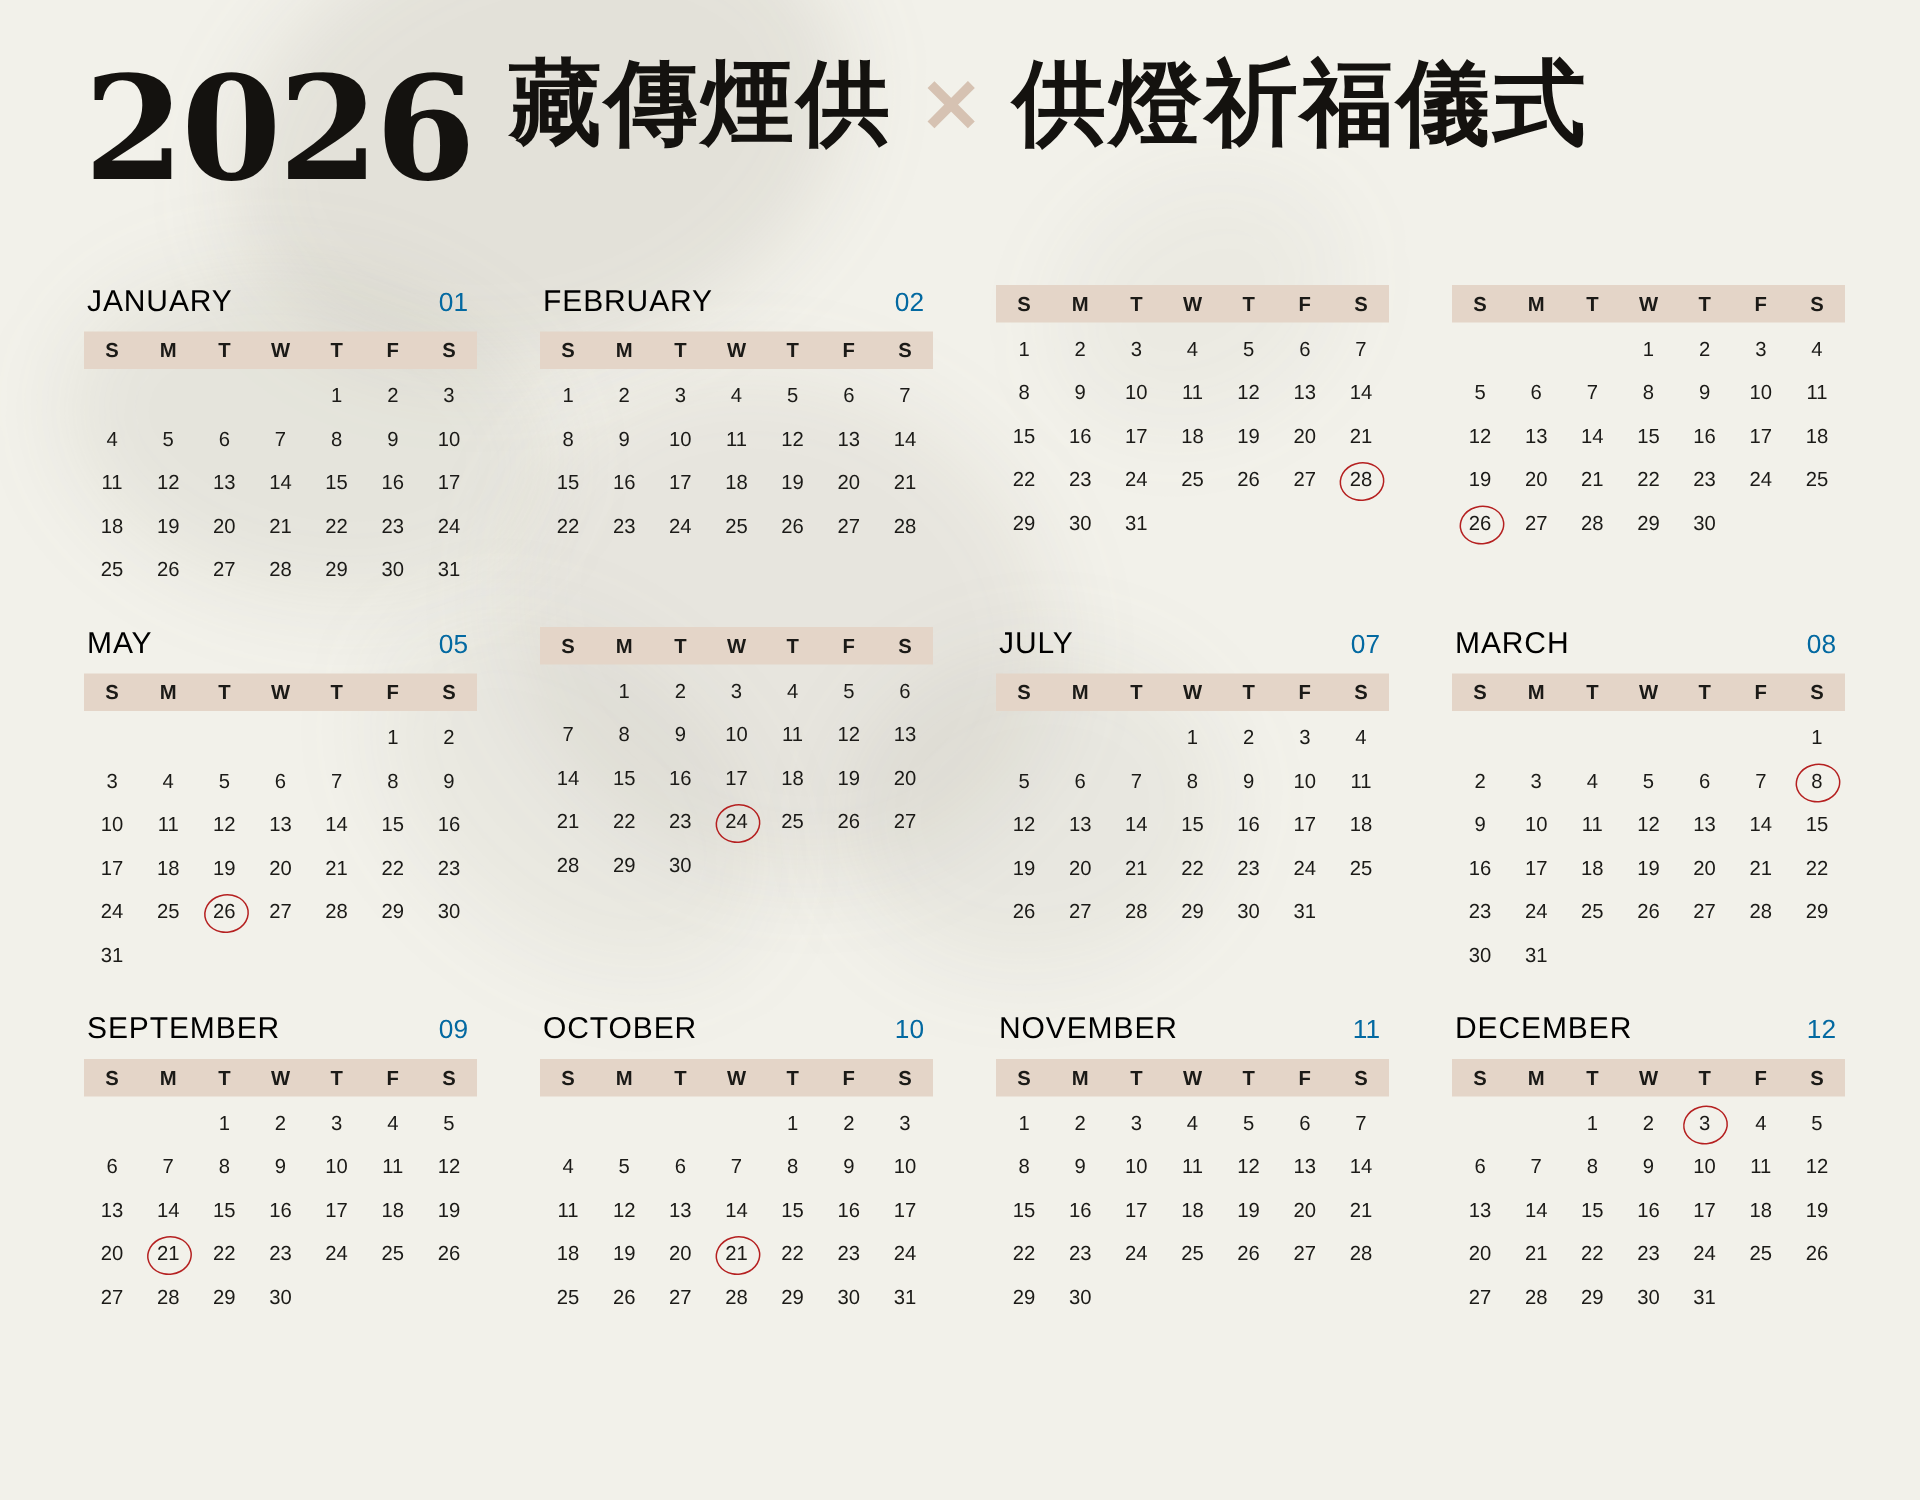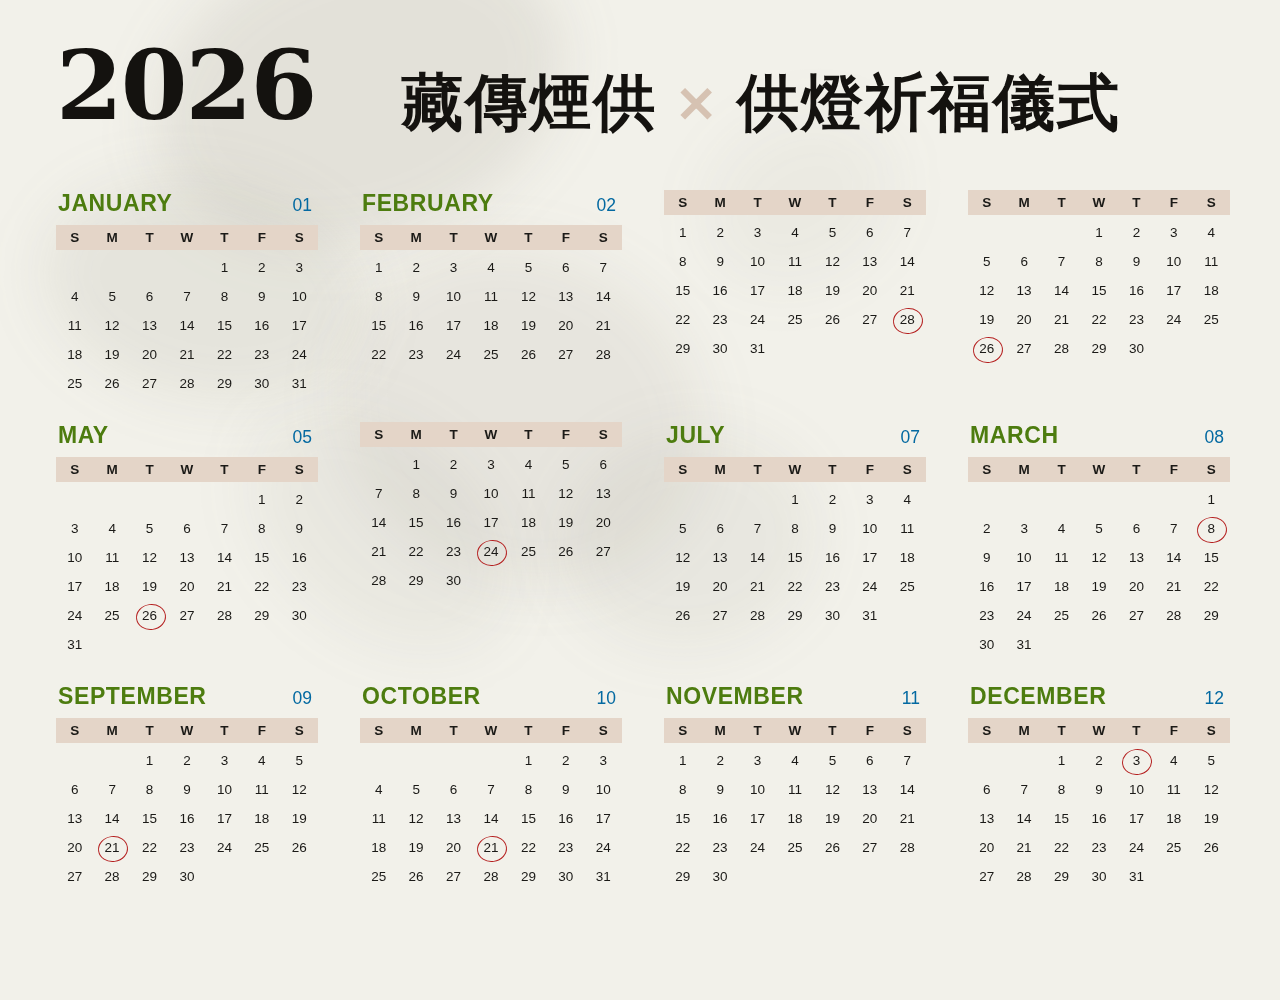--- a/index.html
+++ b/index.html
@@ -37,43 +37,42 @@
     padding: 0;
   }
 
   
   .header {
     position: absolute;
     left: 56px;
     top: 38px;
     right: 50px;
     display: flex;
-    align-items: flex-end;
-    gap: 48px;
+    align-items: flex-start;
+    gap: 24px;
   }
   .year {
     font-family: "DejaVu Serif", "Liberation Serif", serif;
     font-size: 96px;
     line-height: 1;
     font-weight: 700;
     letter-spacing: -2px;
     color: #14120f;
   }
   .title-cn {
     font-family: "DejaVu Serif", "Liberation Serif", serif;
     font-size: 62px;
     line-height: 1;
     font-weight: 700;
     color: #14120f;
     letter-spacing: 2px;
     display: flex;
     align-items: center;
     gap: 18px;
     white-space: nowrap;
-    margin-left: 38px;
   }
   .cross {
     color: #d6c2b2;
     font-size: 50px;
     font-weight: 700;
     line-height: 1;
     position: relative;
     top: 2px;
   }
 
@@ -89,24 +88,24 @@
     row-gap: 24px;
   }
   .month { width: 262px; }
   .month-head {
     display: flex;
     justify-content: space-between;
     align-items: baseline;
     padding: 0 6px 8px 2px;
   }
   .month-name {
-    font-size: 23px;
-    font-weight: 700;
+    font-size: 20px;
+    font-weight: 400;
     letter-spacing: 0.6px;
-    color: #4d7c0f;
+    color: #000000;
   }
   .month-num {
     font-size: 17.5px;
     font-weight: 400;
     color: #0369a1;
   }
   .dow-row {
     display: grid;
     grid-template-columns: repeat(7, 1fr);
     background: #e4d5c8;

